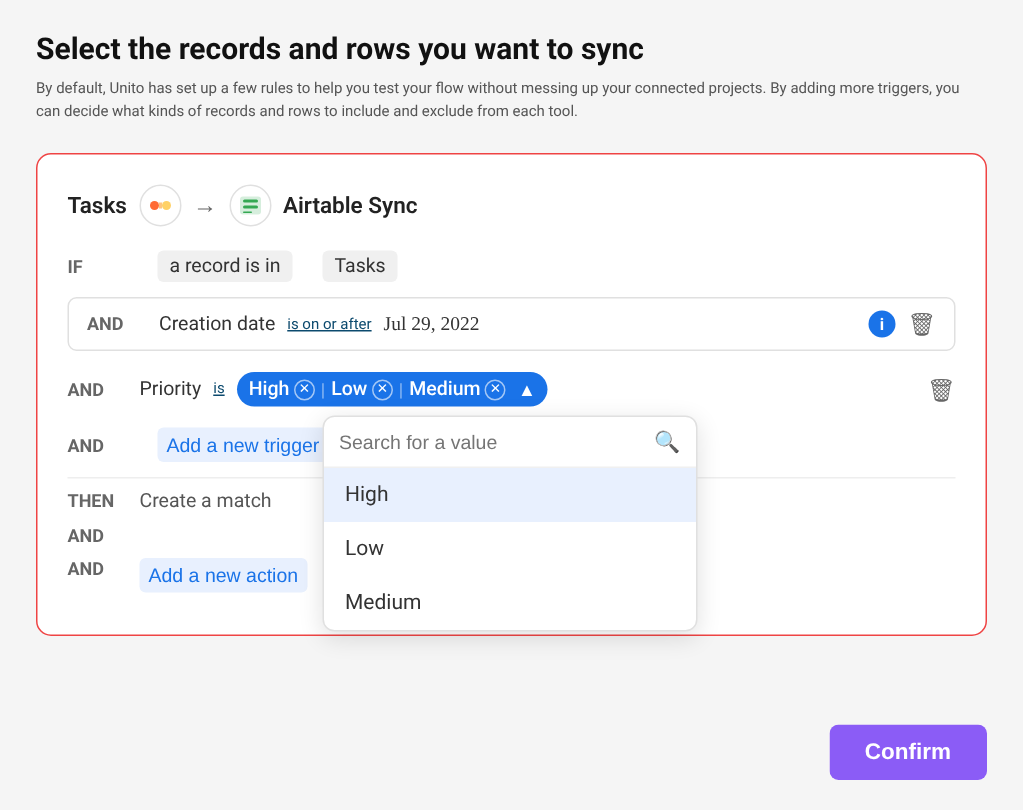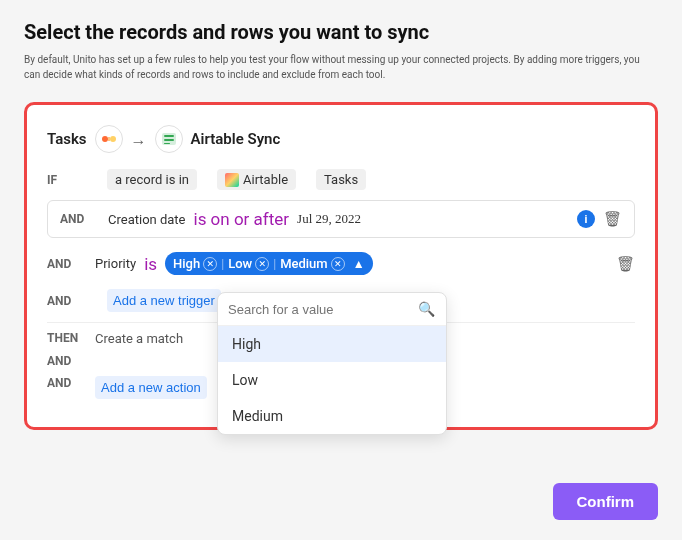--- a/index.html
+++ b/index.html
@@ -22,21 +22,21 @@
       margin-bottom: 8px;
     }
     .page-subtitle {
       font-size: 10px;
       color: #555;
       line-height: 1.5;
       margin-bottom: 20px;
     }
     .card {
       background: #fff;
-      border: 3px solid #ef4444;
+      border: 1px solid #ef4444;
       border-radius: 10px;
       padding: 20px 20px;
     }
     .flow-header {
       display: flex;
       align-items: center;
       gap: 8px;
       margin-bottom: 16px;
       font-size: 15px;
       font-weight: 600;
@@ -108,22 +108,23 @@
       font-size: 12px;
       font-weight: 700;
       color: #666;
       min-width: 40px;
     }
     .cond-field {
       font-size: 13px;
       color: #333;
     }
     .cond-op {
-      font-size: 17px;
-      color: #a21caf;
+      font-size: 10px;
+      color: #0c4a6e;
+      text-decoration: underline;
     }
     .cond-value {
       font-size: 13px;
       color: #333;
       font-family: Liberation Serif, serif;
     }
     .icon-btn {
       margin-left: auto;
       cursor: pointer;
       color: #999;
@@ -204,22 +205,22 @@
     }
     .dropdown-container {
       position: absolute;
       top: 100%;
       left: 170px;
       z-index: 100;
       background: #fff;
       border: 1px solid #e0e0e0;
       border-radius: 8px;
       box-shadow: 0 4px 16px rgba(0,0,0,0.12);
-      width: 230px;
-      margin-top: 13px;
+      width: 250px;
+      margin-top: 2px;
     }
     .search-box {
       display: flex;
       align-items: center;
       padding: 8px 10px;
       border-bottom: 1px solid #f0f0f0;
       gap: 6px;
     }
     .search-input {
       border: none;
@@ -305,24 +306,20 @@
             <rect x="4" y="9" width="10" height="2" rx="1" fill="#34A853"></rect>
             <rect x="4" y="13" width="6" height="1" rx="0.5" fill="#34A853"></rect>
           </svg>
       </div>
       <span>Airtable Sync</span>
     </div>
 
     <div class="rule-row">
       <span class="label-badge">IF</span>
       <span class="text-pill">a record is in</span>
-      <div class="airtable-pill">
-        <span class="airtable-icon"></span>
-        <span>Airtable</span>
-      </div>
       <span class="text-pill">Tasks</span>
     </div>
 
     <div class="condition-row">
       <span class="cond-label">AND</span>
       <span class="cond-field">Creation date</span>
       <span class="cond-op">is on or after</span>
       <span class="cond-value">Jul 29, 2022</span>
       <div class="icon-btn" style="display:flex;align-items:center;gap:8px;margin-left:auto;">
         <div class="info-icon">i</div>

